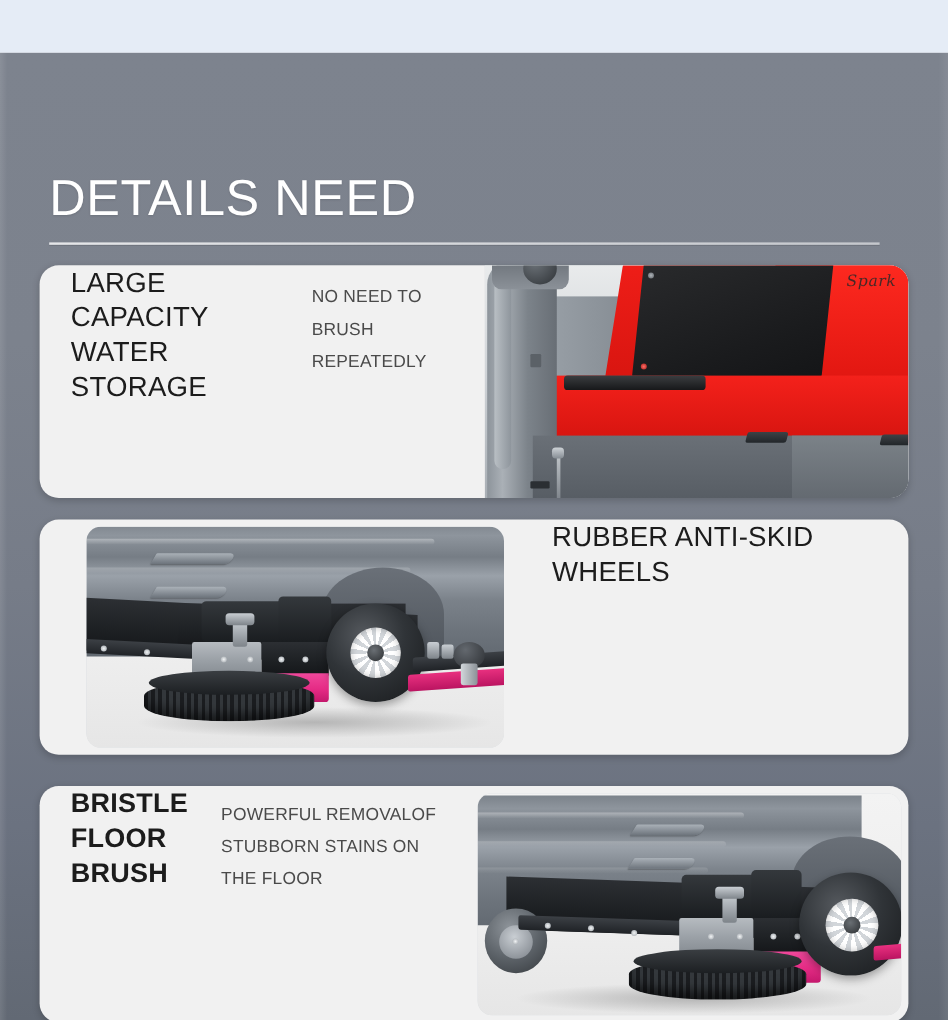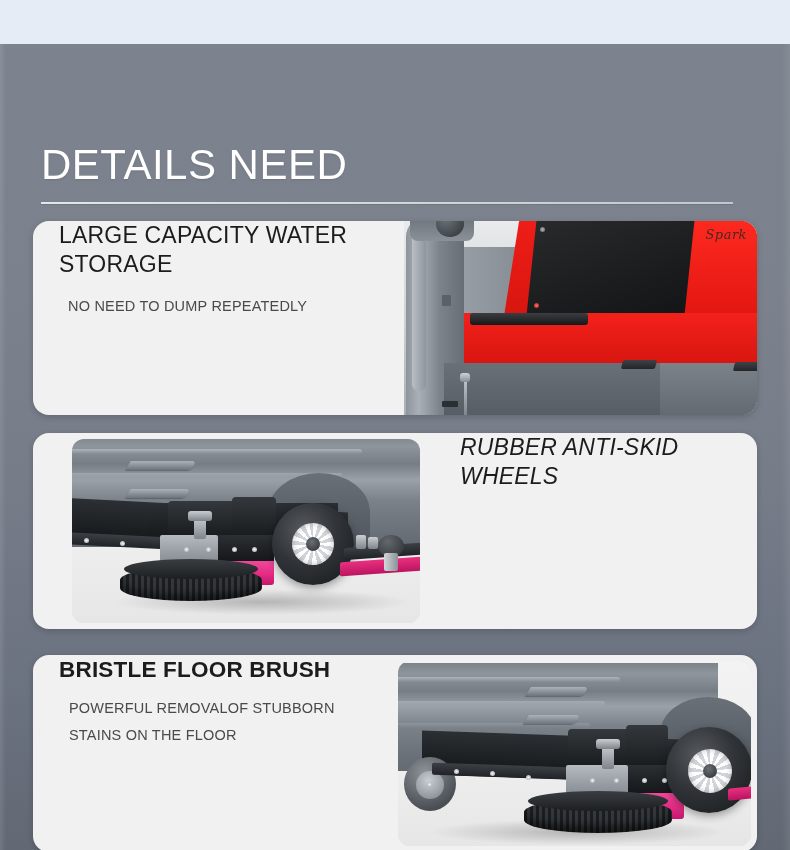--- a/index.html
+++ b/index.html
@@ -81,31 +81,30 @@
     border-radius: 16px;
     box-shadow: 0 2px 6px rgba(0,0,0,.18);
     overflow: hidden;
     display: flex;
   }
   #card-1 { left: 33px; top: 177px;  width: 724px; height: 194px; }
   #card-2 { left: 33px; top: 389px;  width: 724px; height: 196px; }
   #card-3 { left: 33px; top: 611px;  width: 724px; height: 197px; }
 
   .card.img-right { flex-direction: row; }
-  .card.img-left  { flex-direction: row-reverse; font-style: italic; }
+  .card.img-left  { flex-direction: row-reverse; }
 
   
   .card-text {
     position: relative;
     flex: 0 0 auto;
     padding-left: 26px;
     padding-right: 28px;
     display: flex;
-    flex-direction: column;
-    justify-content: flex-start;
+    justify-content: space-between;
   }
   #card-1 .card-text { width: 371px; padding-left: 26px; }
   #card-2 .card-text { width: 337px; padding-left: 40px; }
   #card-3 .card-text { width: 365px; padding-left: 26px; }
 
   .card-title {
     font-size: 23px;
     line-height: 29px;
     color: #1c1c1c;
     font-weight: 400;
@@ -343,21 +342,21 @@
 
   <div class="panel">
 
     <div class="heading">DETAILS NEED</div>
     <div class="heading-rule"></div>
 
     <div class="card img-right" id="card-1">
 
       <div class="card-text">
         <div class="card-title">LARGE CAPACITY WATER STORAGE</div>
-        <div class="card-sub">NO NEED TO DUMP REPEATEDLY</div>
+        <div class="card-sub">NO NEED TO BRUSH REPEATEDLY</div>
       </div>
 
       <div class="card-img">
         <div class="photo p1">
           <div class="sky"></div>
           <div class="gray-body"></div>
           <div class="red-main"></div>
           <div class="red-right"></div>
           <div class="black-panel"></div>
           <div class="red-band"></div>

